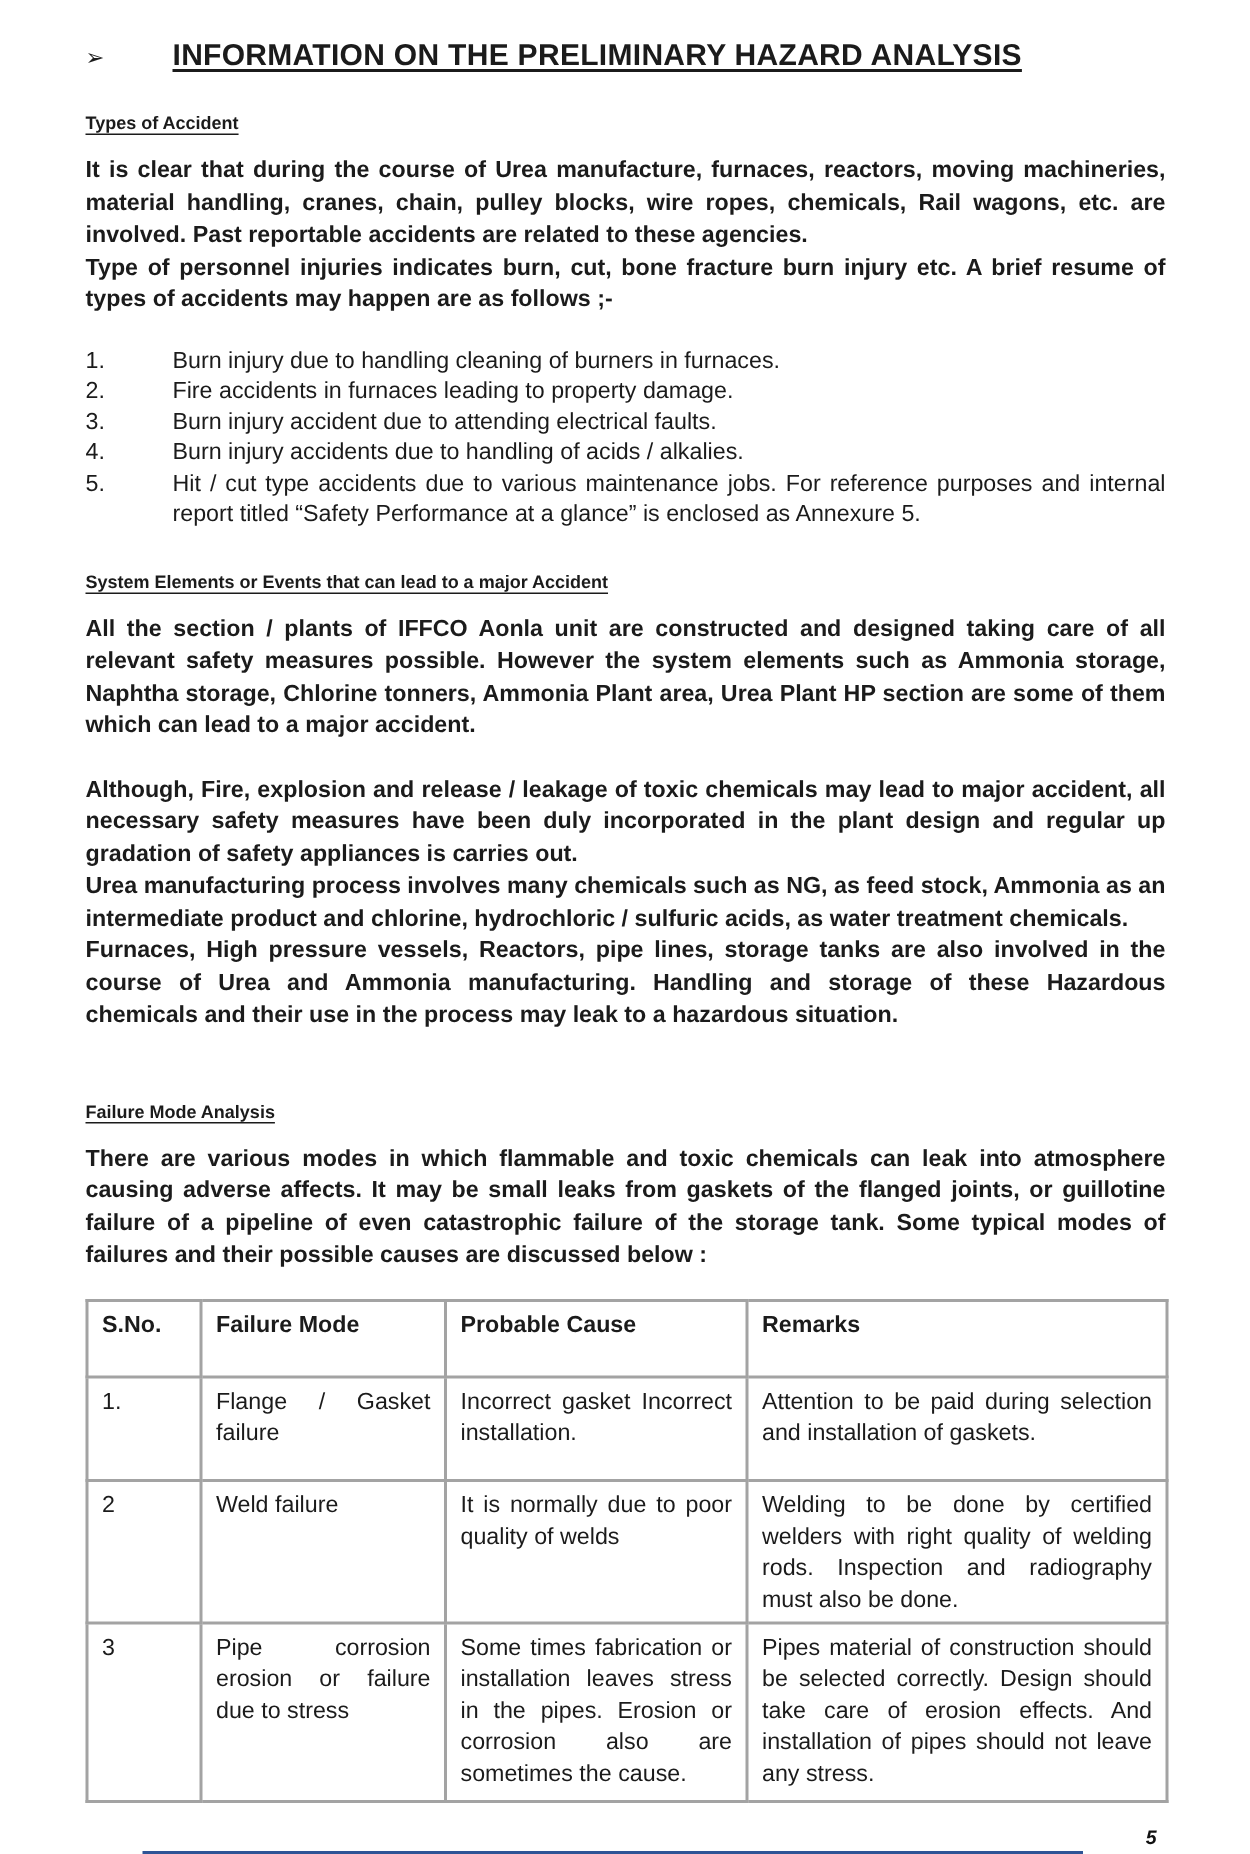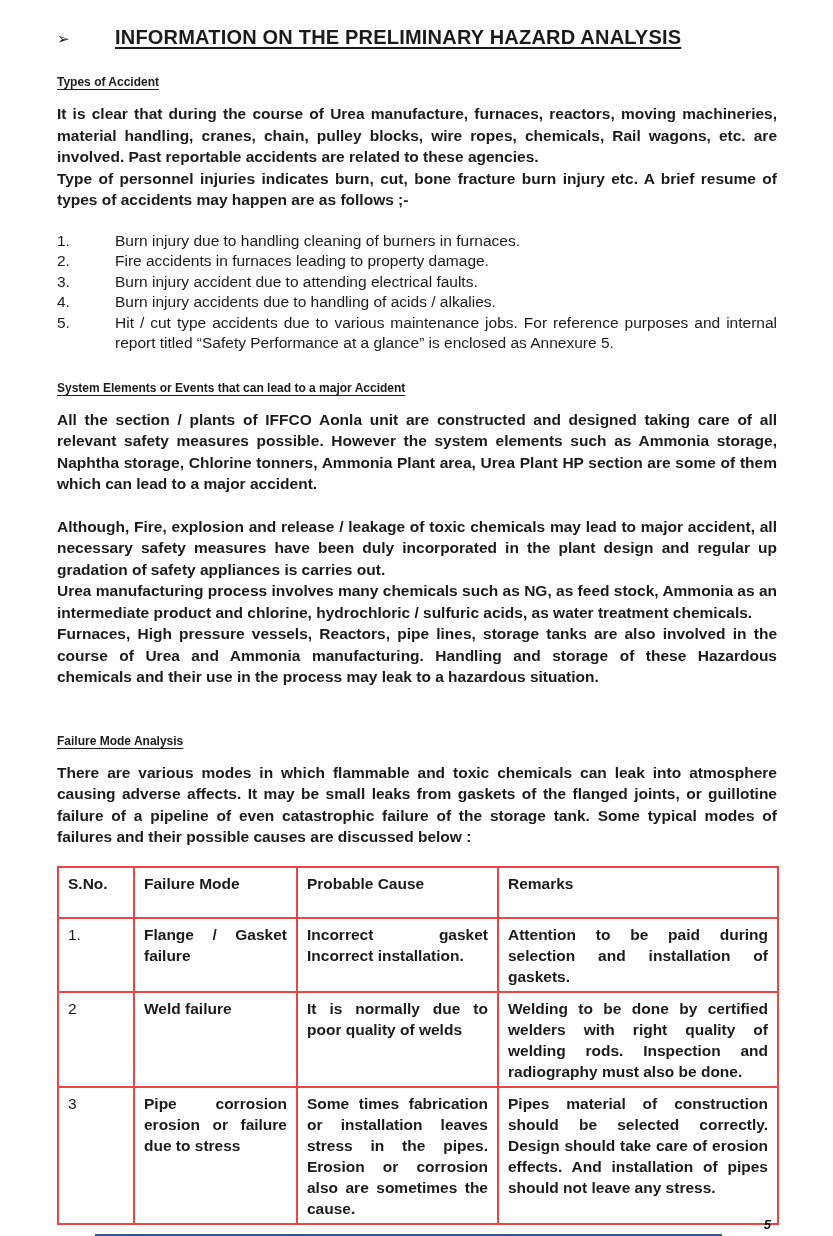--- a/index.html
+++ b/index.html
@@ -61,33 +61,33 @@
   }
   .num-item .num { flex: 0 0 58px; }
   .num-item .itext { flex: 1; text-align: justify; }
   table.fm-table {
     margin-top: 18px;
     border-collapse: collapse;
     width: 720px;
     table-layout: fixed;
   }
   table.fm-table th, table.fm-table td {
-    border: 2px solid #ef4444;
+    border: 2px solid #a3a3a3;
     vertical-align: top;
     padding: 5px 9px 4px 9px;
     font-size: 15.5px;
     line-height: 21px;
   }
   table.fm-table th {
     text-align: left;
     font-weight: bold;
     height: 40px;
   }
   td.cell-sno { text-align: left; }
-  td.cell-just { text-align: justify; font-weight: bold; }
+  td.cell-just { text-align: justify; }
   tr.row-1 td { height: 58px; }
   tr.row-2 td { height: 80px; }
   tr.row-3 td { height: 108px; }
   .page-number {
     position: absolute;
     right: 62px;
     bottom: 4px;
     font-size: 13px;
     font-weight: bold;
     font-style: italic;

